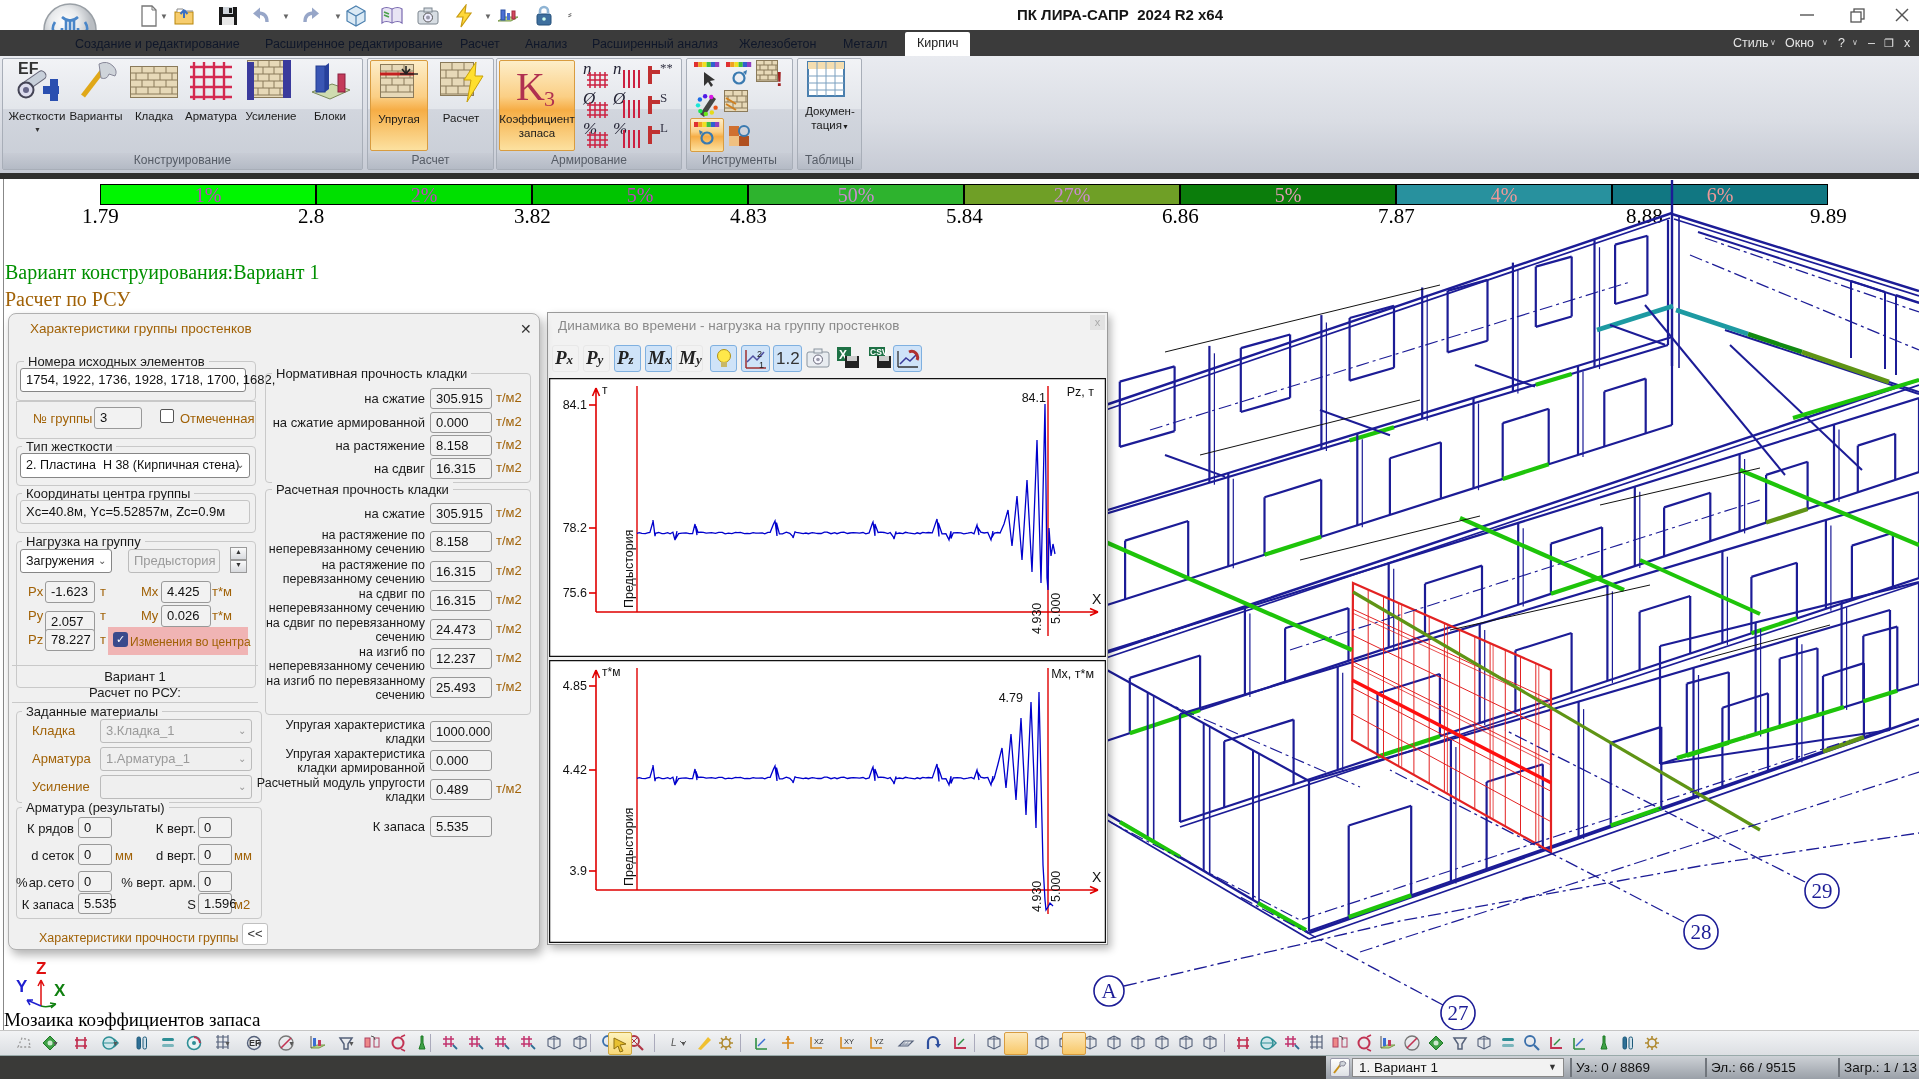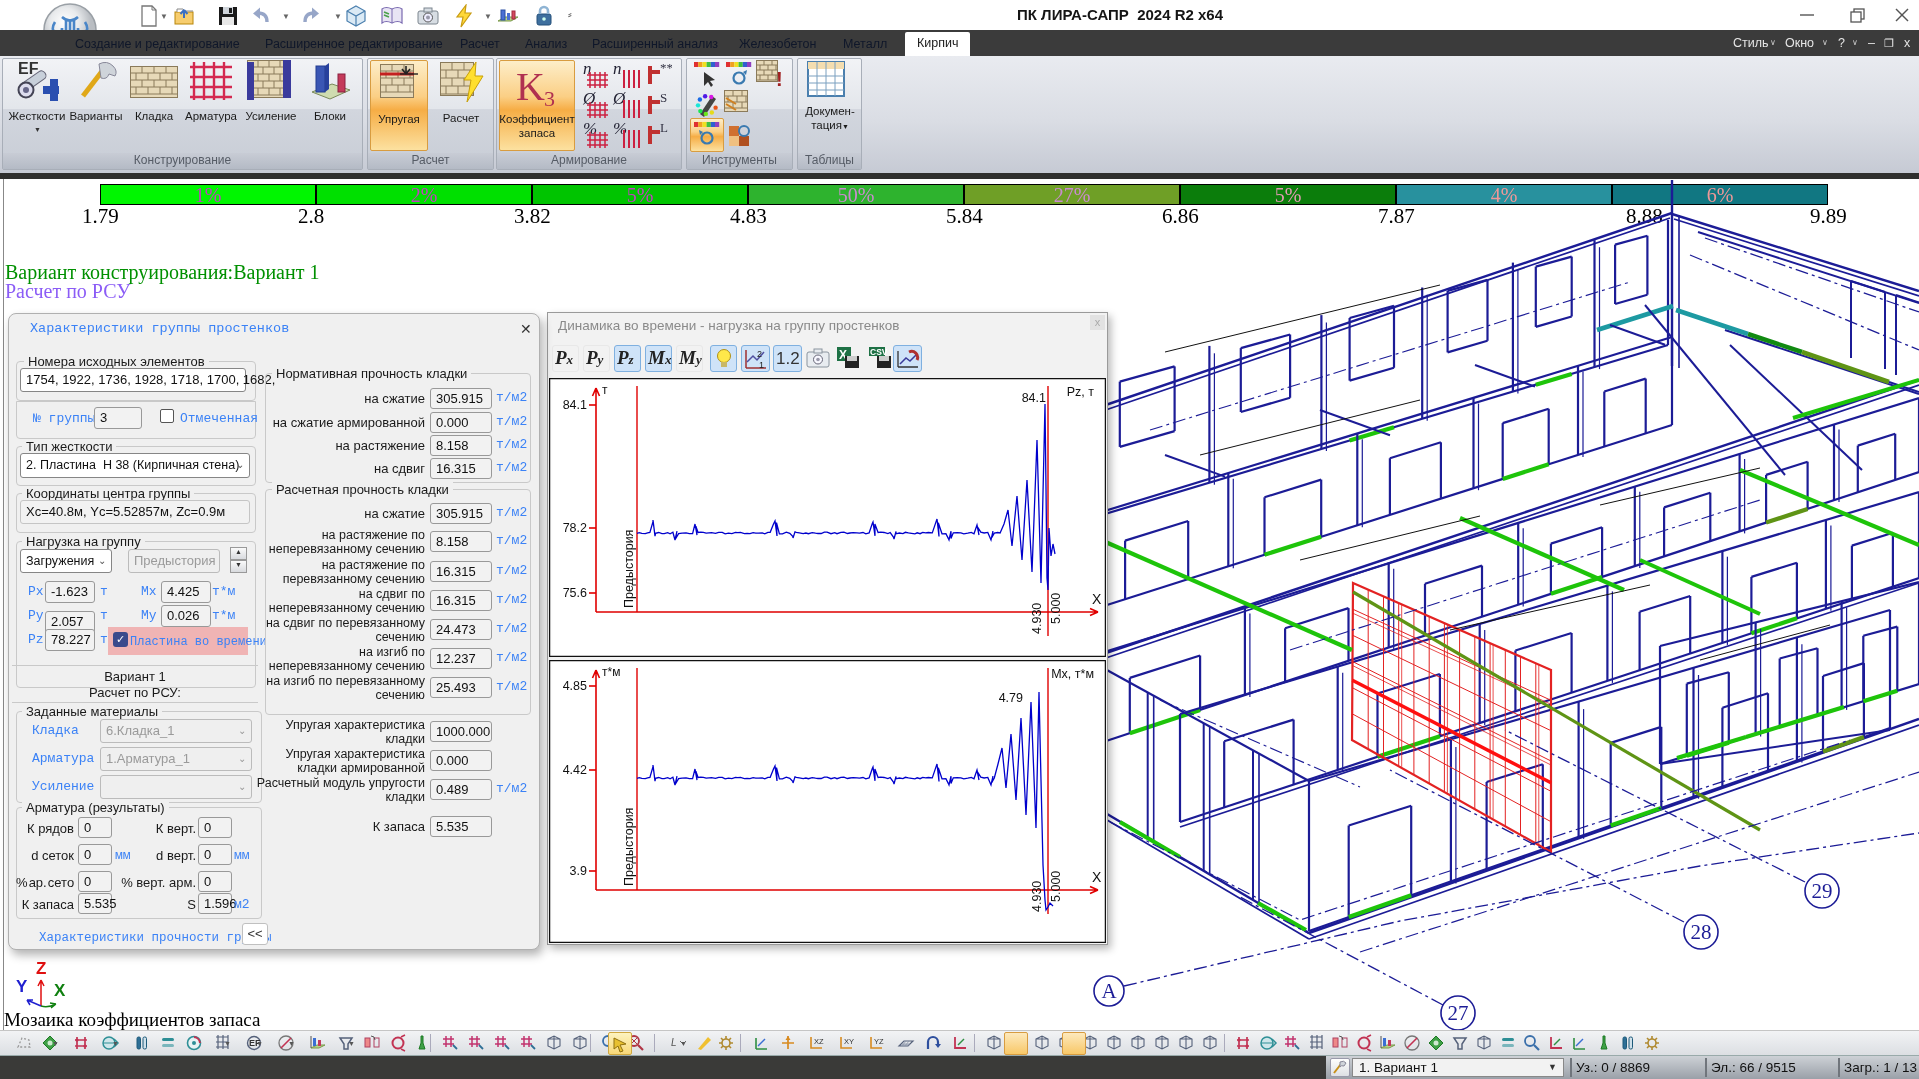--- a/index.html
+++ b/index.html
@@ -9,21 +9,21 @@
 .tabctl{position:absolute;top:30px;height:26px;line-height:26px;color:#e6e6e6;font-size:12.5px;}
 .rgroup{position:absolute;top:58px;height:112px;background:linear-gradient(#f2f3f6 0%,#e3e6eb 45%,#d2d6de 46%,#c8cdd6 100%);border:1px solid #a8aeb8;border-radius:2px;}
 .rbtn{position:absolute;text-align:center;color:#1a1a1a;font-size:11.5px;line-height:13px;}
 .hl{background:linear-gradient(#fdeec9,#fbcf85 40%,#f6ad45 55%,#fce1a0);border:1px solid #d89c40;border-radius:2px;}
 .seg{position:absolute;top:184px;height:21px;border:1px solid #000;text-align:center;font-family:"Liberation Serif",serif;font-size:20px;line-height:20px;}
 .segnum{position:absolute;top:204px;font-family:"Liberation Serif",serif;font-size:21px;color:#000;}
 .sertxt{position:absolute;font-family:"Liberation Serif",serif;white-space:nowrap;}
 .field,.ffield,.dfield{position:absolute;background:#fff;border:1px solid #868686;border-radius:3px;font-size:13px;color:#111;padding-left:5px;white-space:nowrap;}
 .ffield{background:#f2f2f2;border-color:#999;}
 .dfield{background:#efefef;border-color:#bbb;color:#9a9a9a;}
-.lbl{position:absolute;font-size:13px;color:#3b82f6;white-space:nowrap;font-family:Liberation Mono, monospace;}
+.lbl{position:absolute;font-size:13px;color:#a16207;white-space:nowrap;}
 .lblr{position:absolute;font-size:13px;color:#1a1a1a;white-space:nowrap;text-align:right;}
 .lblc{position:absolute;font-size:13px;color:#1a1a1a;white-space:nowrap;text-align:center;}
 .gb{position:absolute;border:1px solid #c9c9c9;border-radius:4px;}
 .gblbl{position:absolute;font-size:13px;color:#1a1a1a;background:#f0f0f0;padding:0 4px;white-space:nowrap;}
 .stxt{position:absolute;top:1060px;font-size:13.5px;color:#111;}
 .ssep{position:absolute;top:1058px;width:2px;height:19px;background:#70757c;}
 svg{display:block;}
 .cbtn{position:absolute;border:1px solid #e8e8e8;border-radius:3px;text-align:center;}
 .cbtn.on{background:#cfe3f8;border:1px solid #7fb0e0;}
 </style></head><body>
@@ -462,21 +462,21 @@
 <div class="segnum" style="left:82px;">1.79</div>
 <div class="segnum" style="left:298px;">2.8</div>
 <div class="segnum" style="left:514px;">3.82</div>
 <div class="segnum" style="left:730px;">4.83</div>
 <div class="segnum" style="left:946px;">5.84</div>
 <div class="segnum" style="left:1162px;">6.86</div>
 <div class="segnum" style="left:1378px;">7.87</div>
 <div class="segnum" style="left:1594px;margin-left:32px;">8.88</div>
 <div class="segnum" style="left:1810px;">9.89</div>
 <div class="sertxt" style="left:5px;top:261px;font-size:20px;color:#009000;">Вариант конструирования:Вариант 1</div>
-<div class="sertxt" style="left:5px;top:280px;font-size:20px;color:#8b5cf6;">Расчет по РСУ</div>
+<div class="sertxt" style="left:5px;top:288px;font-size:20px;color:#a16207;">Расчет по РСУ</div>
 <div class="sertxt" style="left:4px;top:1009px;font-size:19px;color:#000;">Мозаика коэффициентов запаса</div>
 <svg class="abs" style="left:14px;top:960px;" width="60" height="52">
 <text x="22" y="14" font-size="17" font-weight="bold" fill="#e01010" font-family="Liberation Sans">Z</text>
 <text x="2" y="32" font-size="17" font-weight="bold" fill="#2020d0" font-family="Liberation Sans">Y</text>
 <text x="40" y="36" font-size="17" font-weight="bold" fill="#108010" font-family="Liberation Sans">X</text>
 <path d="M27 46 V20 m0 0 l-3 6 m3 -6 l3 6" stroke="#e01010" stroke-width="1.5" fill="none"></path>
 <path d="M27 46 L13 40 m0 0 l6 0 m-6 0 l3 5" stroke="#2020d0" stroke-width="1.5" fill="none"></path>
 <path d="M27 46 Q34 48 42 44 m0 0 l-6 -1 m6 1 l-5 4" stroke="#108010" stroke-width="1.5" fill="none"></path>
 </svg>
 <div class="abs" style="left:1080px;top:178px;width:839px;height:852px;overflow:hidden;">
@@ -904,28 +904,28 @@
 <div class="ffield" style="left:45px;top:605px;width:50px;height:38px;line-height:20px;margin-top:6px;">2.057</div>
 <div class="lbl" style="left:100px;top:608px;">т</div>
 <div class="lbl" style="left:141px;top:608px;">My</div>
 <div class="ffield" style="left:161px;top:605px;width:50px;height:22px;line-height:20px;">0.026</div>
 <div class="lbl" style="left:212px;top:608px;">т*м</div>
 <div class="lbl" style="left:28px;top:632px;">Pz</div>
 <div class="ffield" style="left:45px;top:629px;width:50px;height:22px;line-height:20px;">78.227</div>
 <div class="lbl" style="left:100px;top:632px;">т</div>
 <div class="abs" style="left:108px;top:627px;width:140px;height:28px;background:#f0b4b4;"></div>
 <div class="abs" style="left:113px;top:632px;width:15px;height:15px;background:#3a4a8c;border-radius:3px;color:#fff;font-size:11px;text-align:center;line-height:15px;">✓</div>
-<div class="lbl" style="left:130px;top:635px;font-size:12px;">Пластина во времени</div>
+<div class="lbl" style="left:130px;top:635px;font-size:12px;">Изменения во центра</div>
 <div class="gb" style="left:12px;top:665px;width:246px;height:38px;border-radius:0;border-left:none;border-right:none;"></div>
 <div class="lblc" style="left:12px;top:669px;width:246px;">Вариант 1</div>
 <div class="lblc" style="left:12px;top:685px;width:246px;">Расчет по РСУ:</div>
 <div class="gb" style="left:16px;top:711px;width:246px;height:92px;"></div>
 <div class="gblbl" style="left:22px;top:704px;">Заданные материалы</div>
 <div class="lbl" style="left:32px;top:723px;">Кладка</div>
-<div class="dfield" style="left:100px;top:719px;width:152px;height:24px;line-height:22px;">6.Кладка_1</div>
+<div class="dfield" style="left:100px;top:719px;width:152px;height:24px;line-height:22px;">3.Кладка_1</div>
 <div class="abs" style="left:238px;top:725px;font-size:10px;color:#999;">⌄</div>
 <div class="lbl" style="left:32px;top:751px;">Арматура</div>
 <div class="dfield" style="left:100px;top:747px;width:152px;height:24px;line-height:22px;">1.Арматура_1</div>
 <div class="abs" style="left:238px;top:753px;font-size:10px;color:#999;">⌄</div>
 <div class="lbl" style="left:32px;top:779px;">Усиление</div>
 <div class="dfield" style="left:100px;top:775px;width:152px;height:24px;line-height:22px;"></div>
 <div class="abs" style="left:238px;top:781px;font-size:10px;color:#999;">⌄</div>
 <div class="gb" style="left:16px;top:807px;width:246px;height:112px;"></div>
 <div class="gblbl" style="left:22px;top:800px;">Арматура (результаты)</div>
 <div class="lblr" style="left:16px;top:821px;width:58px;">К рядов</div>

